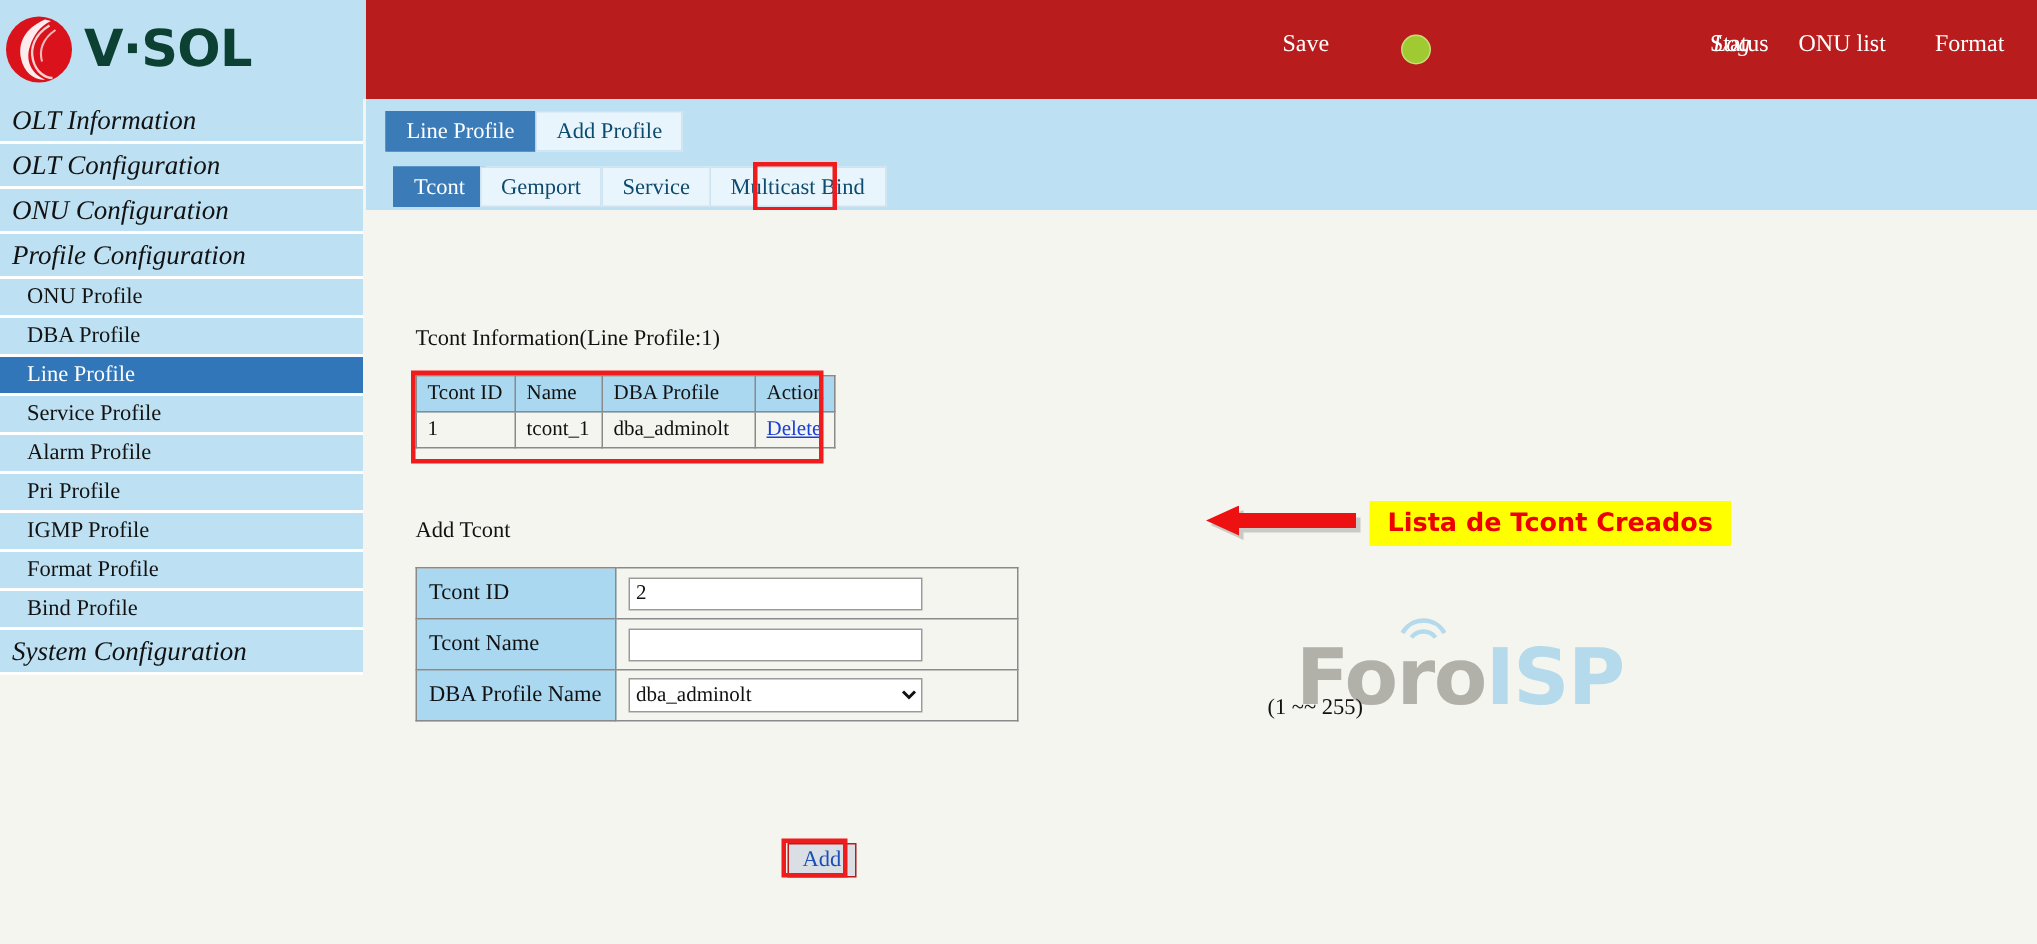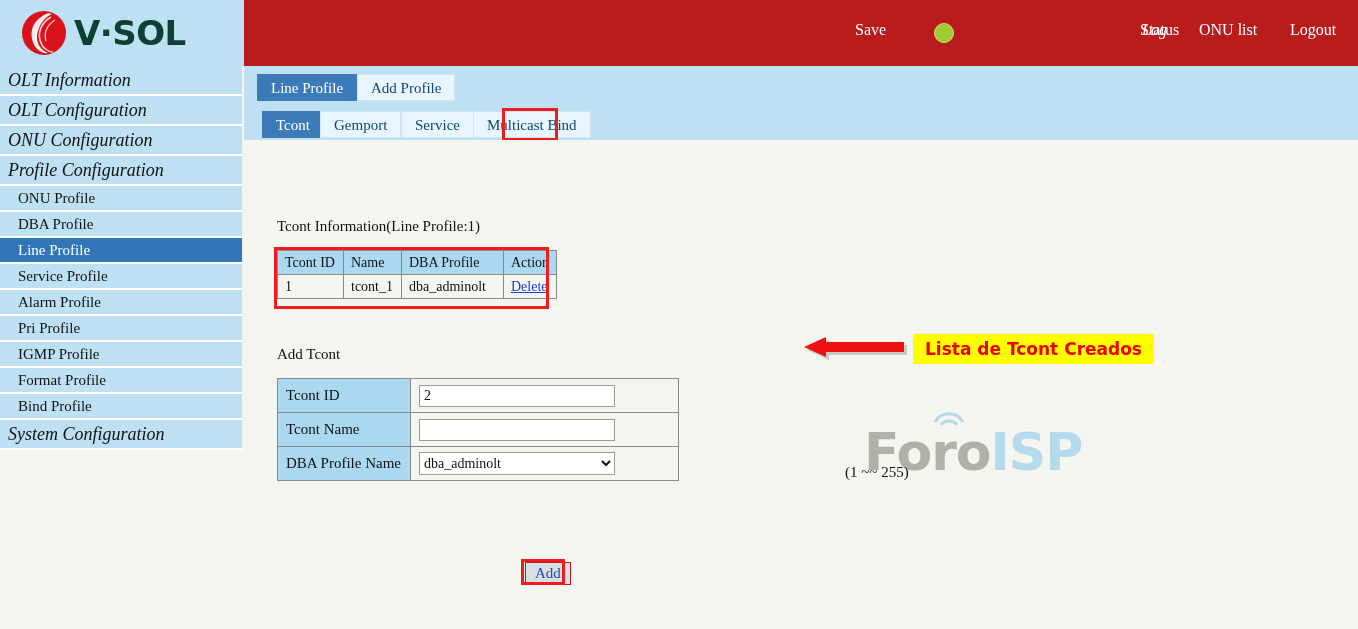--- a/index.html
+++ b/index.html
@@ -9,21 +9,21 @@
     background: #f4f5ef;
     font-family: "Liberation Serif", serif;
     overflow: hidden;
   }
   #app { position: relative; width: 1358px; height: 629px; background: #f4f5ef; }
 
   
   .logo-area {
     position: absolute; left: 0; top: 0; width: 244px; height: 66px;
     background: #bde0f2;
-    display: flex; align-items: center; padding-left: 18px;
+    display: flex; align-items: center; padding-left: 0;
   }
   .logo-mark { width: 52px; height: 52px; position: relative; flex: 0 0 auto; }
   .logo-text {
     font-family: "DejaVu Sans", sans-serif;
     font-weight: bold; font-size: 34px; letter-spacing: -0.5px;
     color: #0b4032; margin-left: 4px;
   }
 
   .topbar {
     position: absolute; left: 244px; top: 0; width: 1114px; height: 66px;
@@ -165,21 +165,21 @@
     </div>
     <div class="logo-text">V·SOL</div>
   </div>
 
   <div class="topbar">
     <div class="navitem nav-save">Save</div>
     <div class="status-dot"></div>
     <div class="navitem nav-log">Log</div>
     <div class="navitem nav-status">Status</div>
     <div class="navitem nav-onu">ONU list</div>
-    <div class="navitem nav-logout">Logout</div>
+    <div class="navitem nav-logout">Format</div>
   </div>
 
   <div class="sidebar">
     <div class="side-item lvl0">
         <span>OLT Information</span>
       </div>
     <div class="side-item lvl0">
         <span>OLT Configuration</span>
       </div>
     <div class="side-item lvl0">

